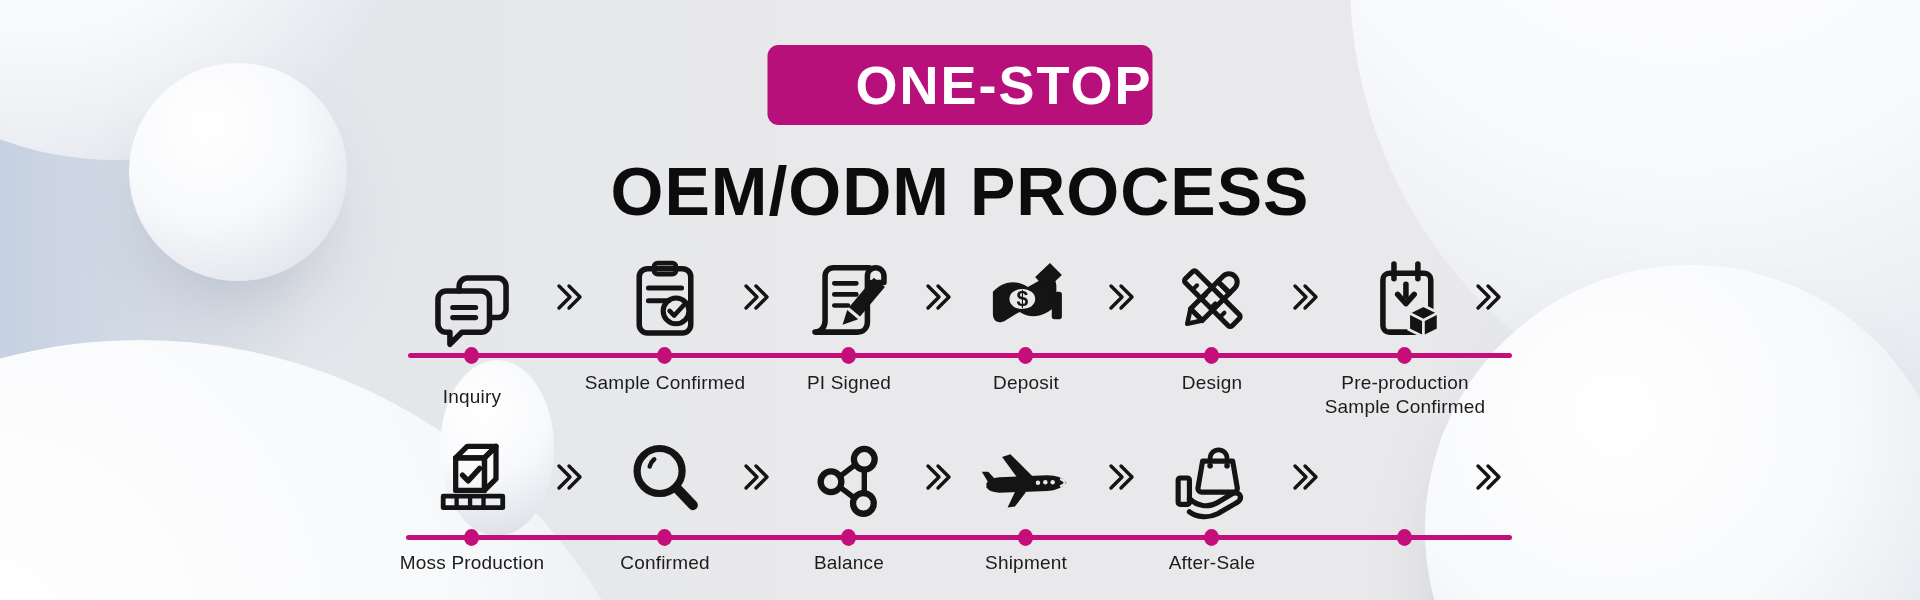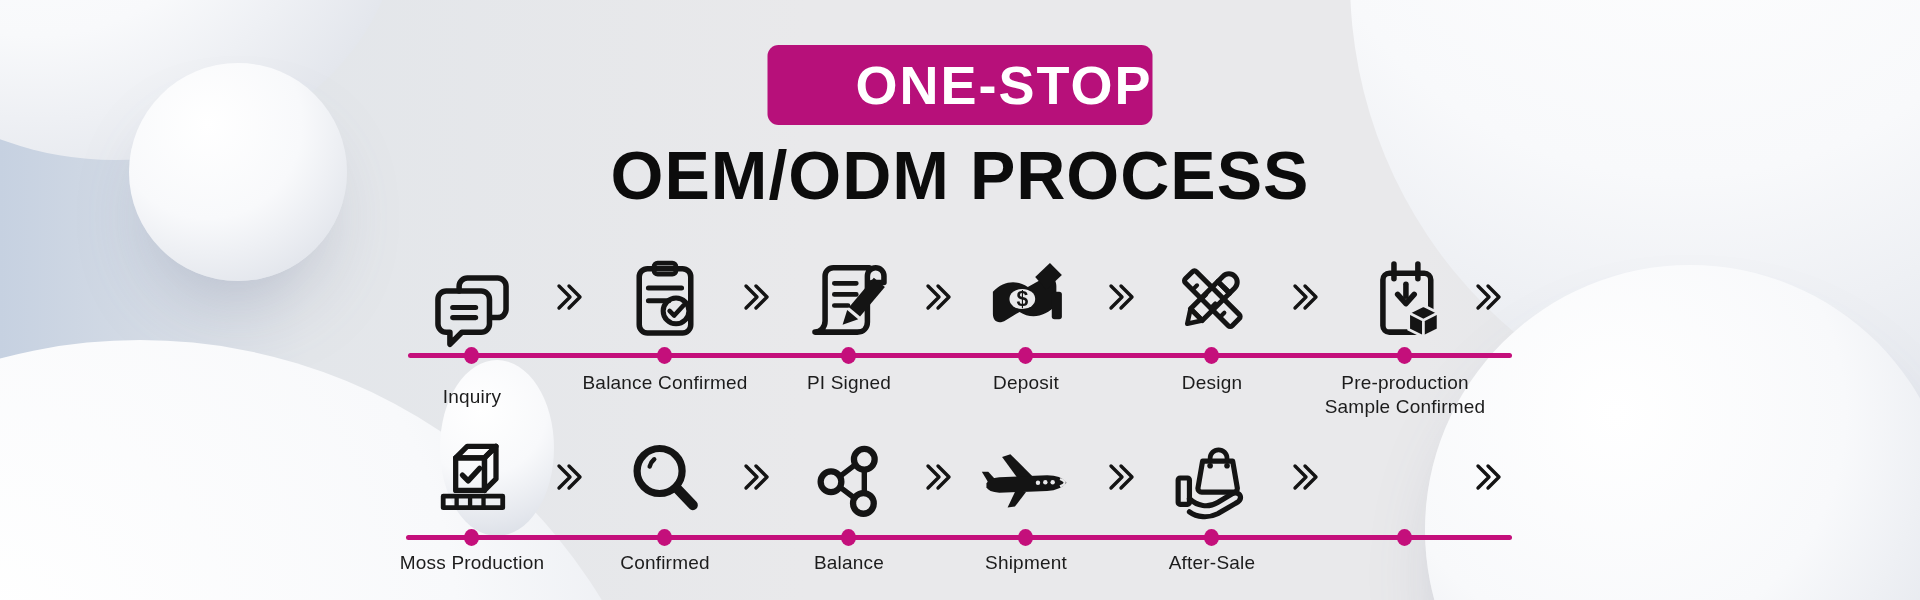--- a/index.html
+++ b/index.html
@@ -17,21 +17,21 @@
   .sphere.soft{ box-shadow: 0 45px 80px -30px rgba(100,110,140,.35); }
   .content{ position:absolute; inset:0; z-index:2; }
 
   .badge{
     position:absolute; left:50%; top:45px; transform:translateX(-50%);
     width:385px; height:80px; background:#b7107a; border-radius:11px;
     display:flex; align-items:center; justify-content:flex-end;
   }
   .badge span{ color:#ffffff; font-size:54px; font-weight:bold; letter-spacing:2px; }
   .title{
-    position:absolute; left:0; right:0; top:136px; margin:0;
+    position:absolute; left:0; right:0; top:136px; margin:16px;
     text-align:center; color:#0c0c0c; font-size:68px; font-weight:bold; letter-spacing:1px;
   }
 
   .pline{ position:absolute; height:5px; background:#c40f7b; border-radius:3px; }
   .dot{ position:absolute; width:15px; height:17px; border-radius:50%; background:#c40f7b; }
 
   .step{ position:absolute; width:190px; text-align:center; }
   .step .icon{ height:95px; display:flex; align-items:flex-end; justify-content:center; }
   .step .label{
     margin:26px auto 0; max-width:172px;
@@ -141,21 +141,21 @@
     <div class="step" style="left:570px; top:250px;">
       <div class="icon">
         <svg viewBox="0 0 100 100" width="92" height="92">
           <rect class="ic" x="22" y="17" width="56" height="70" rx="9" stroke-width="6"></rect>
           <rect class="ic" x="38" y="11" width="24" height="12" rx="4" fill="#e9e9eb" stroke-width="5"></rect>
           <path class="ic" d="M32 38 h36 M32 52 h22" stroke-width="5.5"></path>
           <circle class="ic" cx="62" cy="63" r="14" fill="#e9e9eb" stroke-width="5.5"></circle>
           <path class="ic" d="M55 63 l5 5 l10 -11" stroke-width="5"></path>
         </svg>
       </div>
-      <div class="label">Balance Confirmed</div>
+      <div class="label">Sample Confirmed</div>
     </div>
 
     <div class="step" style="left:754px; top:250px;">
       <div class="icon">
         <svg viewBox="0 0 100 100" width="92" height="92">
           <path class="ic" d="M72 16 H33 c-5 0 -9 4 -9 9 v49 c0 7 -5 12 -11 12 h46 c7 0 11 -5 11 -11 V25 c0 -5 4 -9 9 -9 s9 4 9 9 v7 H75" stroke-width="6"></path>
           <path class="ic" d="M34 33 h24 M34 45 h24 M34 57 h15" stroke-width="5"></path>
           <path d="M77 27 l12 10 -27 32 -12 -10 z" fill="#141414"></path>
           <path d="M48 62 l12 10 -17 6 z" fill="#141414"></path>
         </svg>

